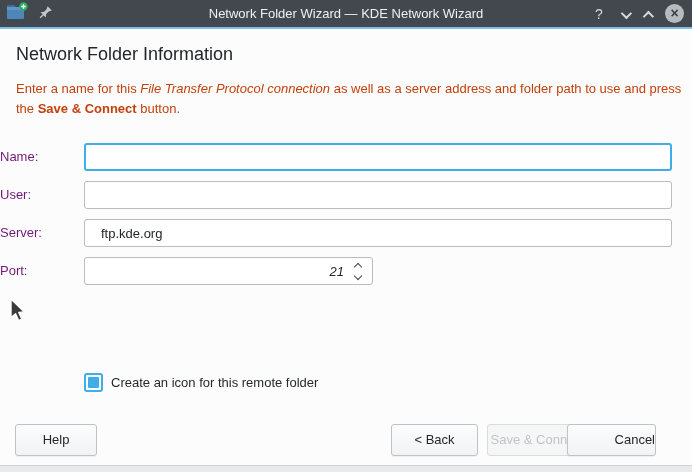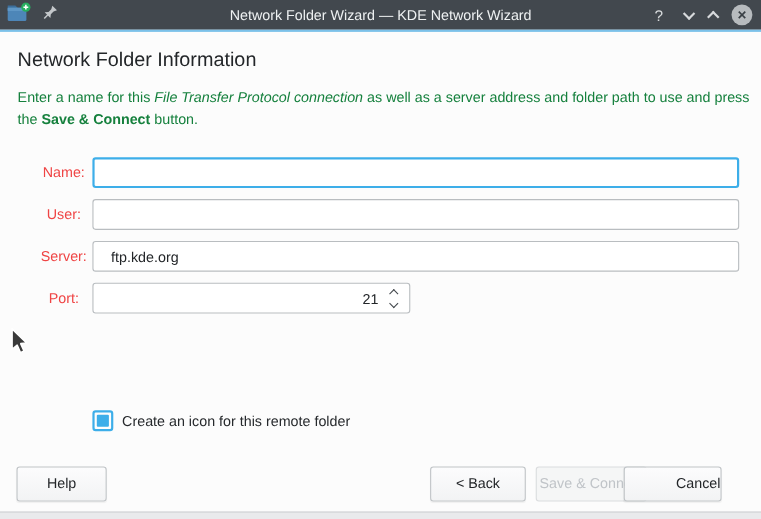--- a/index.html
+++ b/index.html
@@ -19,34 +19,34 @@
   .tb-btn { color:#d7dadc; font-size:14px; width:16px; text-align:center; cursor:default; }
   .chev { display:inline-block; width:8px; height:8px; border-style:solid; border-color:#d7dadc; border-width:0; }
   .chev.down { border-right-width:2px; border-bottom-width:2px; transform:rotate(45deg) translateY(-2px); }
   .chev.up   { border-right-width:2px; border-top-width:2px;   transform:rotate(-45deg) translateY(2px); }
   .close-circle { width:19px; height:19px; border-radius:50%; background:#b7bbbe; color:#3a4045;
     font-size:14px; font-weight:bold; line-height:18px; text-align:center; }
 
   
   .page-heading { position:absolute; top:44px; left:16px; font-size:18px; font-weight:500; color:#232629; }
   .page-desc { position:absolute; top:79px; left:16px; width:666px; font-size:13px;
-    line-height:20px; color:#15803d; }
+    line-height:20px; color:#c2410c; }
   .page-desc .it { font-style:italic; }
   .page-desc .bd { font-weight:bold; }
 
   
   .row { position:absolute; left:0; width:692px; height:28px; }
   .row label { position:absolute; left:0; top:0; width:76px; height:28px; line-height:28px;
-    text-align:center; font-size:13px; color:#ef4444;margin-left:20px; }
+    text-align:left; font-size:13px; color:#701a75; }
   .tfield { position:absolute; left:84px; top:0; height:28px; width:588px;
     border:1px solid #b9bdc0; border-radius:3px; background:#ffffff;
     font-family:"Liberation Sans", sans-serif; font-size:13px; color:#232629;
     padding:0 16px; outline:none; }
   .tfield.focused { border:2px solid #3daee9; }
-  .tfield.short { width:289px; }
+  .tfield.short { width:289px;font-style:italic; }
   .tfield.spin { text-align:right; padding-right:28px; }
   .spin-arrows { position:absolute; left:346px; top:0; width:24px; height:28px;
     display:flex; flex-direction:column; align-items:center; justify-content:center; gap:3px; }
   .schev { width:6px; height:6px; border-style:solid; border-color:#43484d; border-width:0; }
   .schev.up { border-left-width:1.5px; border-top-width:1.5px; transform:rotate(45deg); }
   .schev.down { border-left-width:1.5px; border-top-width:1.5px; transform:rotate(225deg); }
 
   .combo { position:absolute; left:84px; top:0; width:289px; height:28px;
     border:1px solid #b4b8bb; border-radius:3px;
     background:linear-gradient(180deg,#fcfcfd 0%,#f1f2f3 100%);

